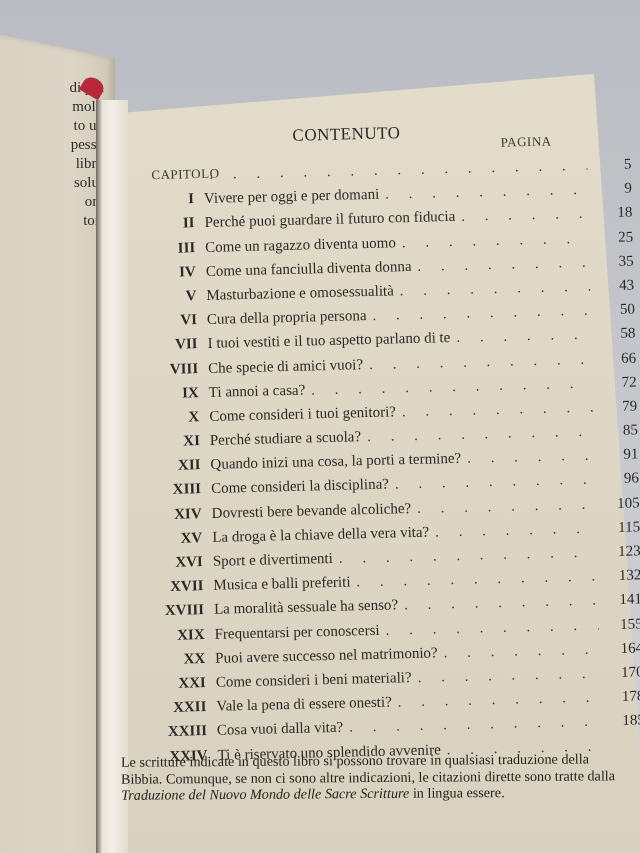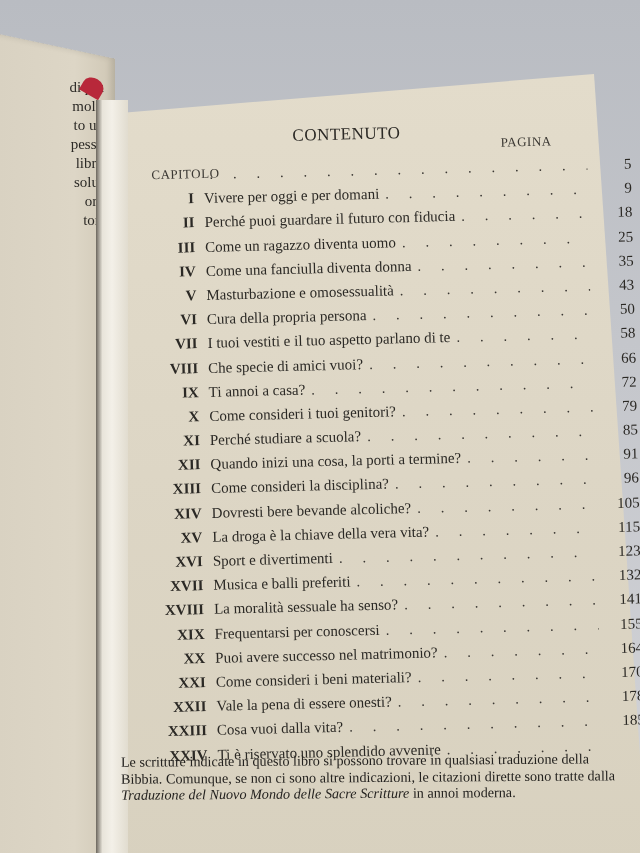--- a/index.html
+++ b/index.html
@@ -243,14 +243,14 @@
       <div class="row">
         <span class="num">XXIV</span>
         <span class="ttl">Ti è riservato uno splendido avvenire</span>
         <span class="dots">. . . . . . . . . . . . . . . . . . . . . . . . . . . . . . .</span>
         <span class="pg"></span>
       </div>
     </div>
 </div>
 
 <div class="note">
-  <span>Le scritture indicate in questo libro si possono trovare in qualsiasi traduzione della Bibbia. Comunque, se non ci sono altre indicazioni, le citazioni dirette sono tratte dalla </span><i>Traduzione del Nuovo Mondo delle Sacre Scritture</i><span> in annoi moderna.</span>
+  <span>Le scritture indicate in questo libro si possono trovare in qualsiasi traduzione della Bibbia. Comunque, se non ci sono altre indicazioni, le citazioni dirette sono tratte dalla </span><i>Traduzione del Nuovo Mondo delle Sacre Scritture</i><span> in lingua essere.</span>
 </div>
 
 </body></html>

